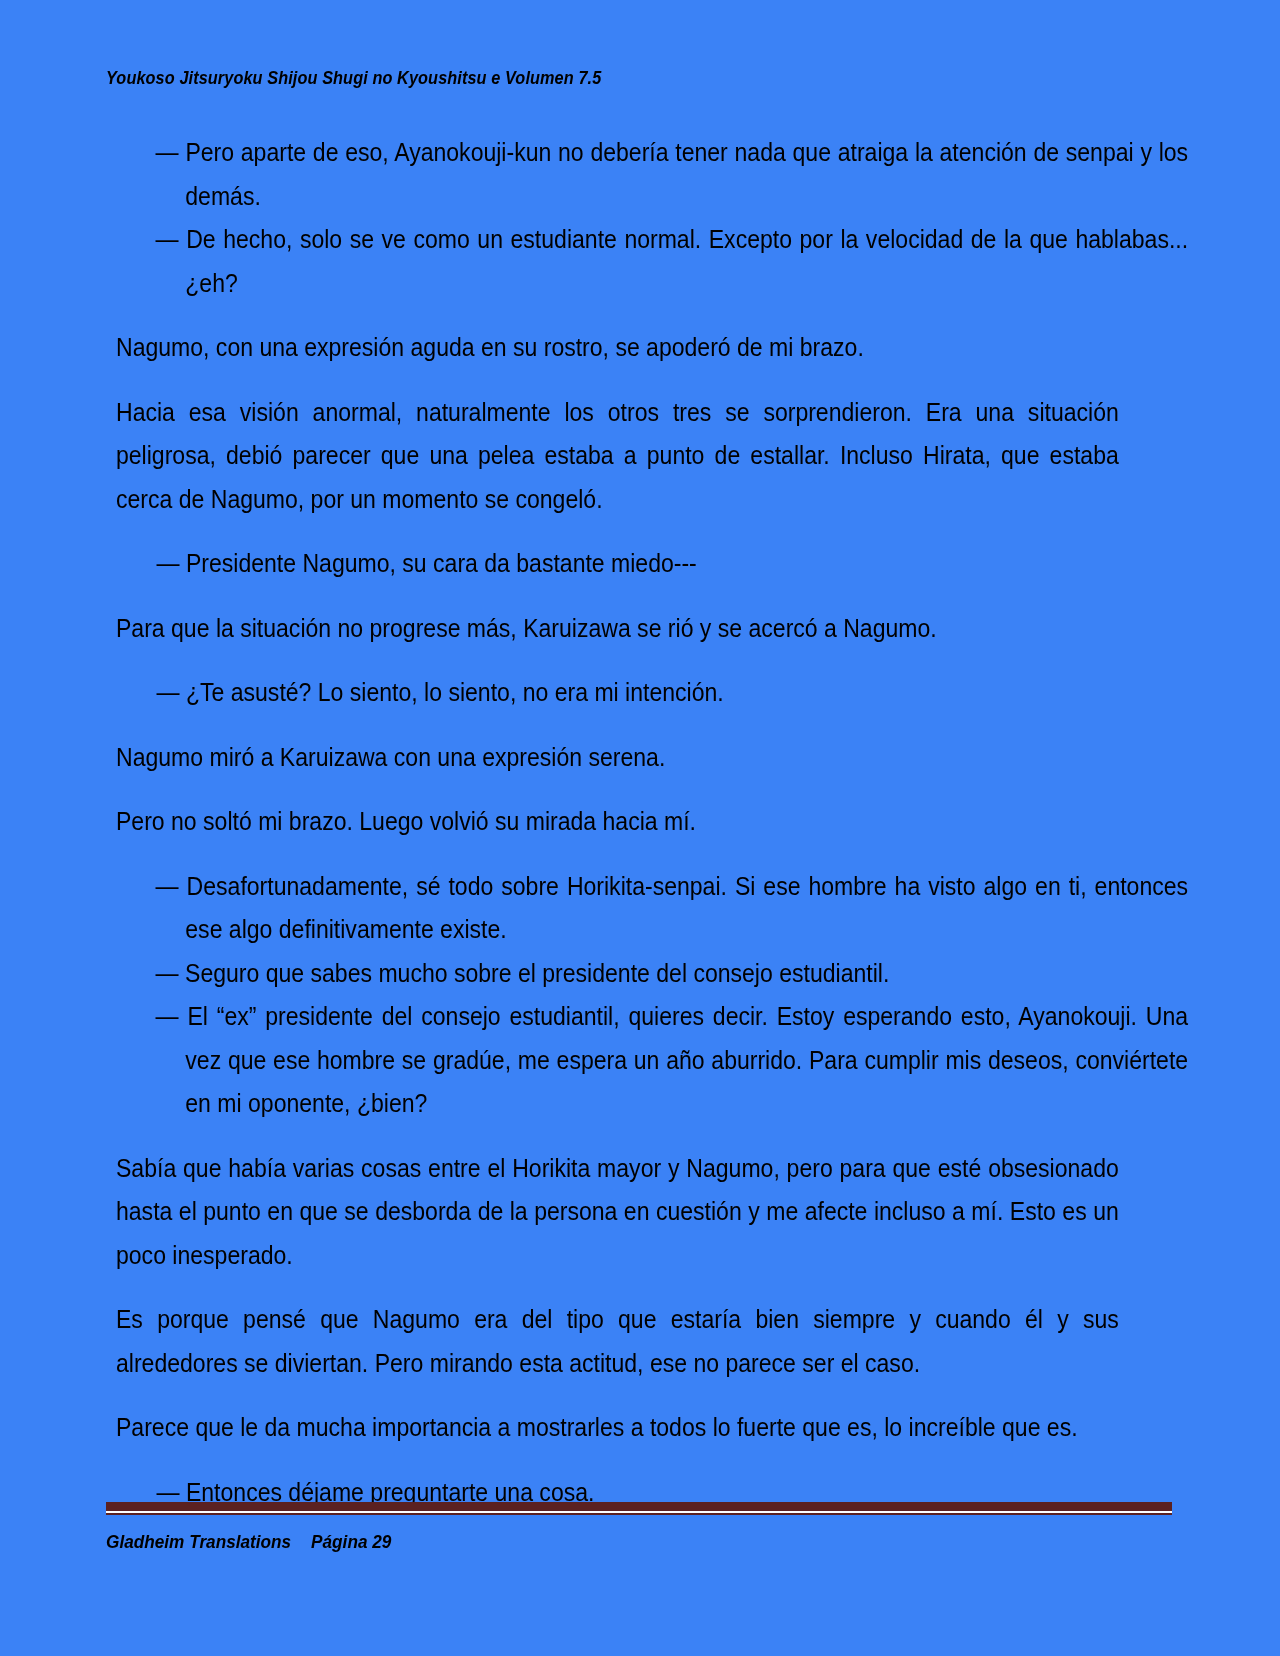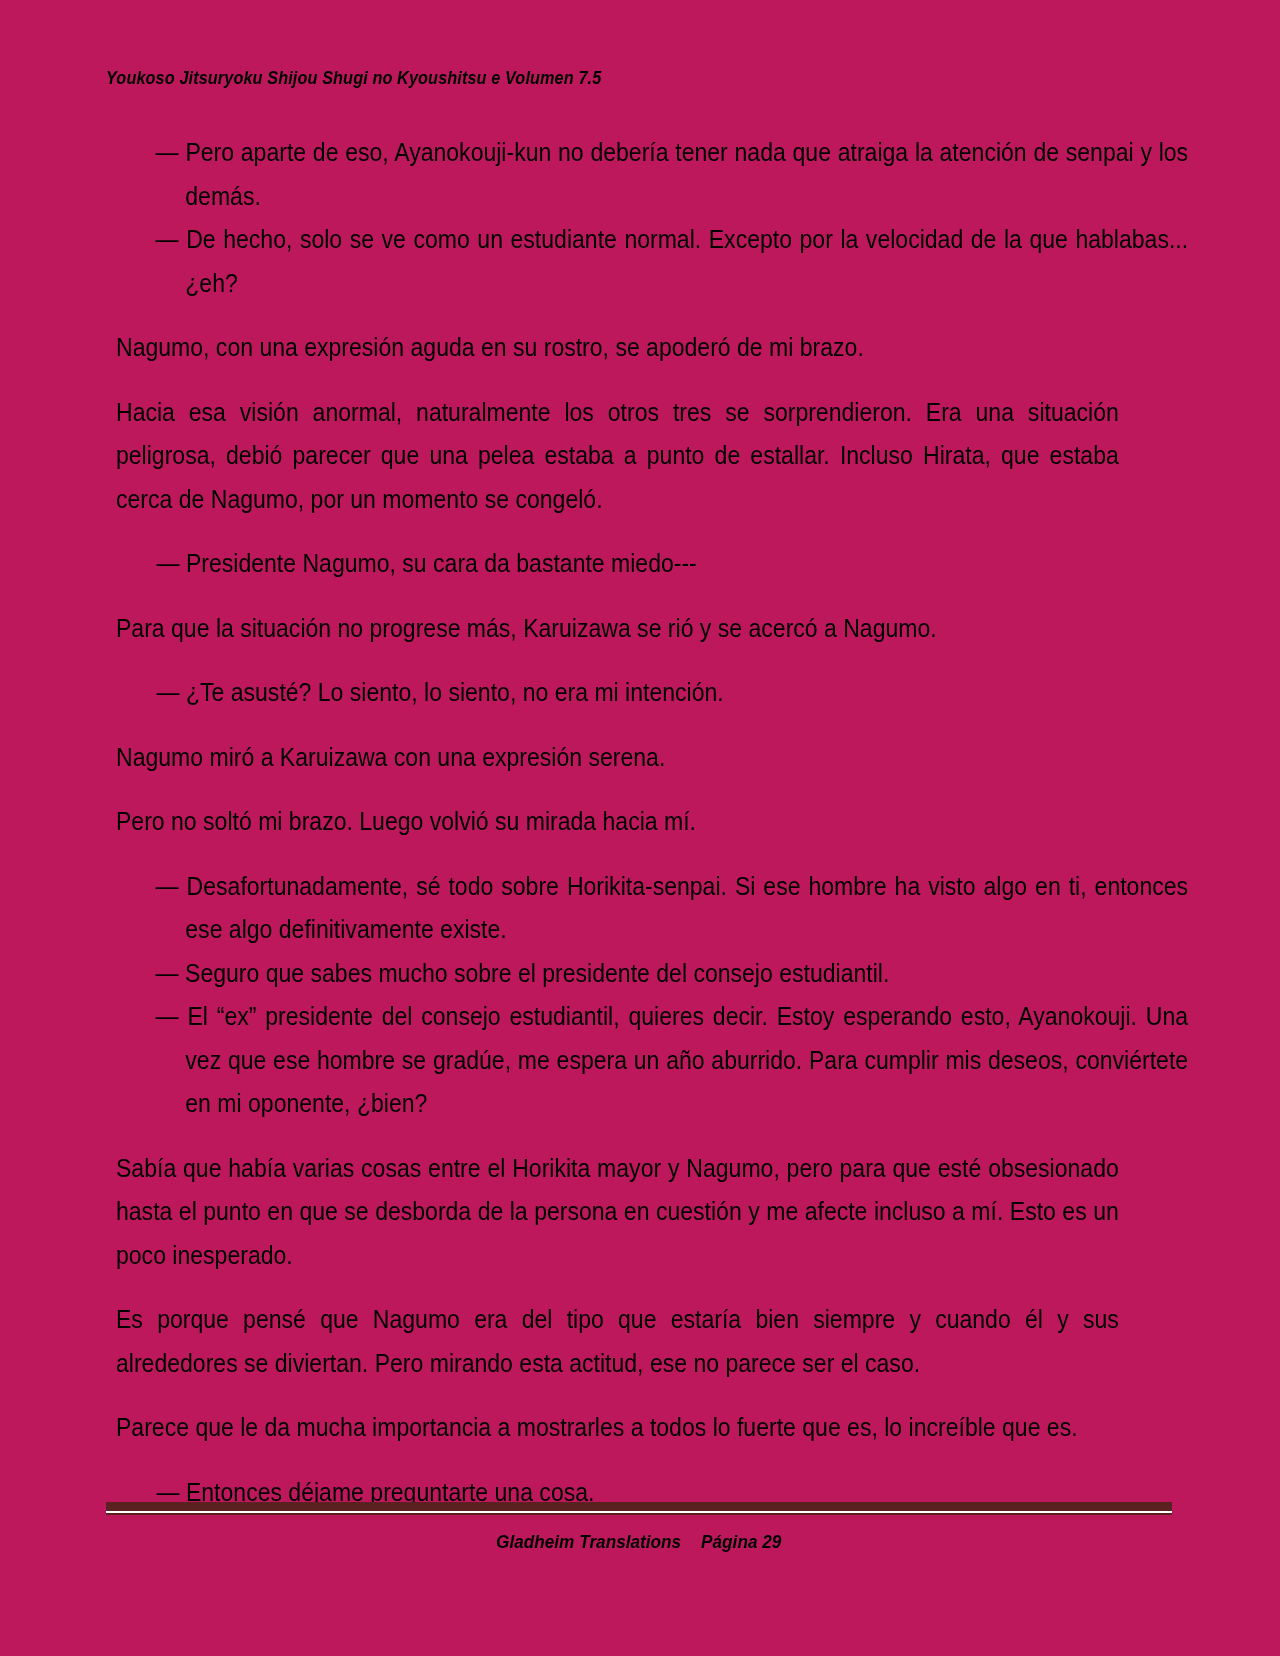--- a/index.html
+++ b/index.html
@@ -4,21 +4,21 @@
 <style>
   html, body {
     margin: 0;
     padding: 0;
     background: #ffffff;
   }
   .page {
     position: relative;
     width: 1280px;
     height: 1656px;
-    background: #be185d;
+    background: #3b82f6;
     overflow: hidden;
     font-family: "Liberation Sans", sans-serif;
   }
 
   
   .header {
     position: absolute;
     left: 106px;
     top: 68px;
     width: 1066px;
@@ -105,21 +105,21 @@
     background: #ffffff;
     width: 100%;
   }
   .footer-rule-thin {
     height: 2px;
     background: #5B2121;
     width: 100%;
   }
   .footer-row {
     display: flex;
-    justify-content: center;
+    justify-content: flex-start;
     align-items: baseline;
     margin-top: 16px;
   }
   .footer-left, .footer-right {
     font-family: "Liberation Sans", sans-serif;
     font-weight: bold;
     font-style: italic;
     font-size: 18.5px;
     color: #000000;
     transform: scaleX(0.93);

